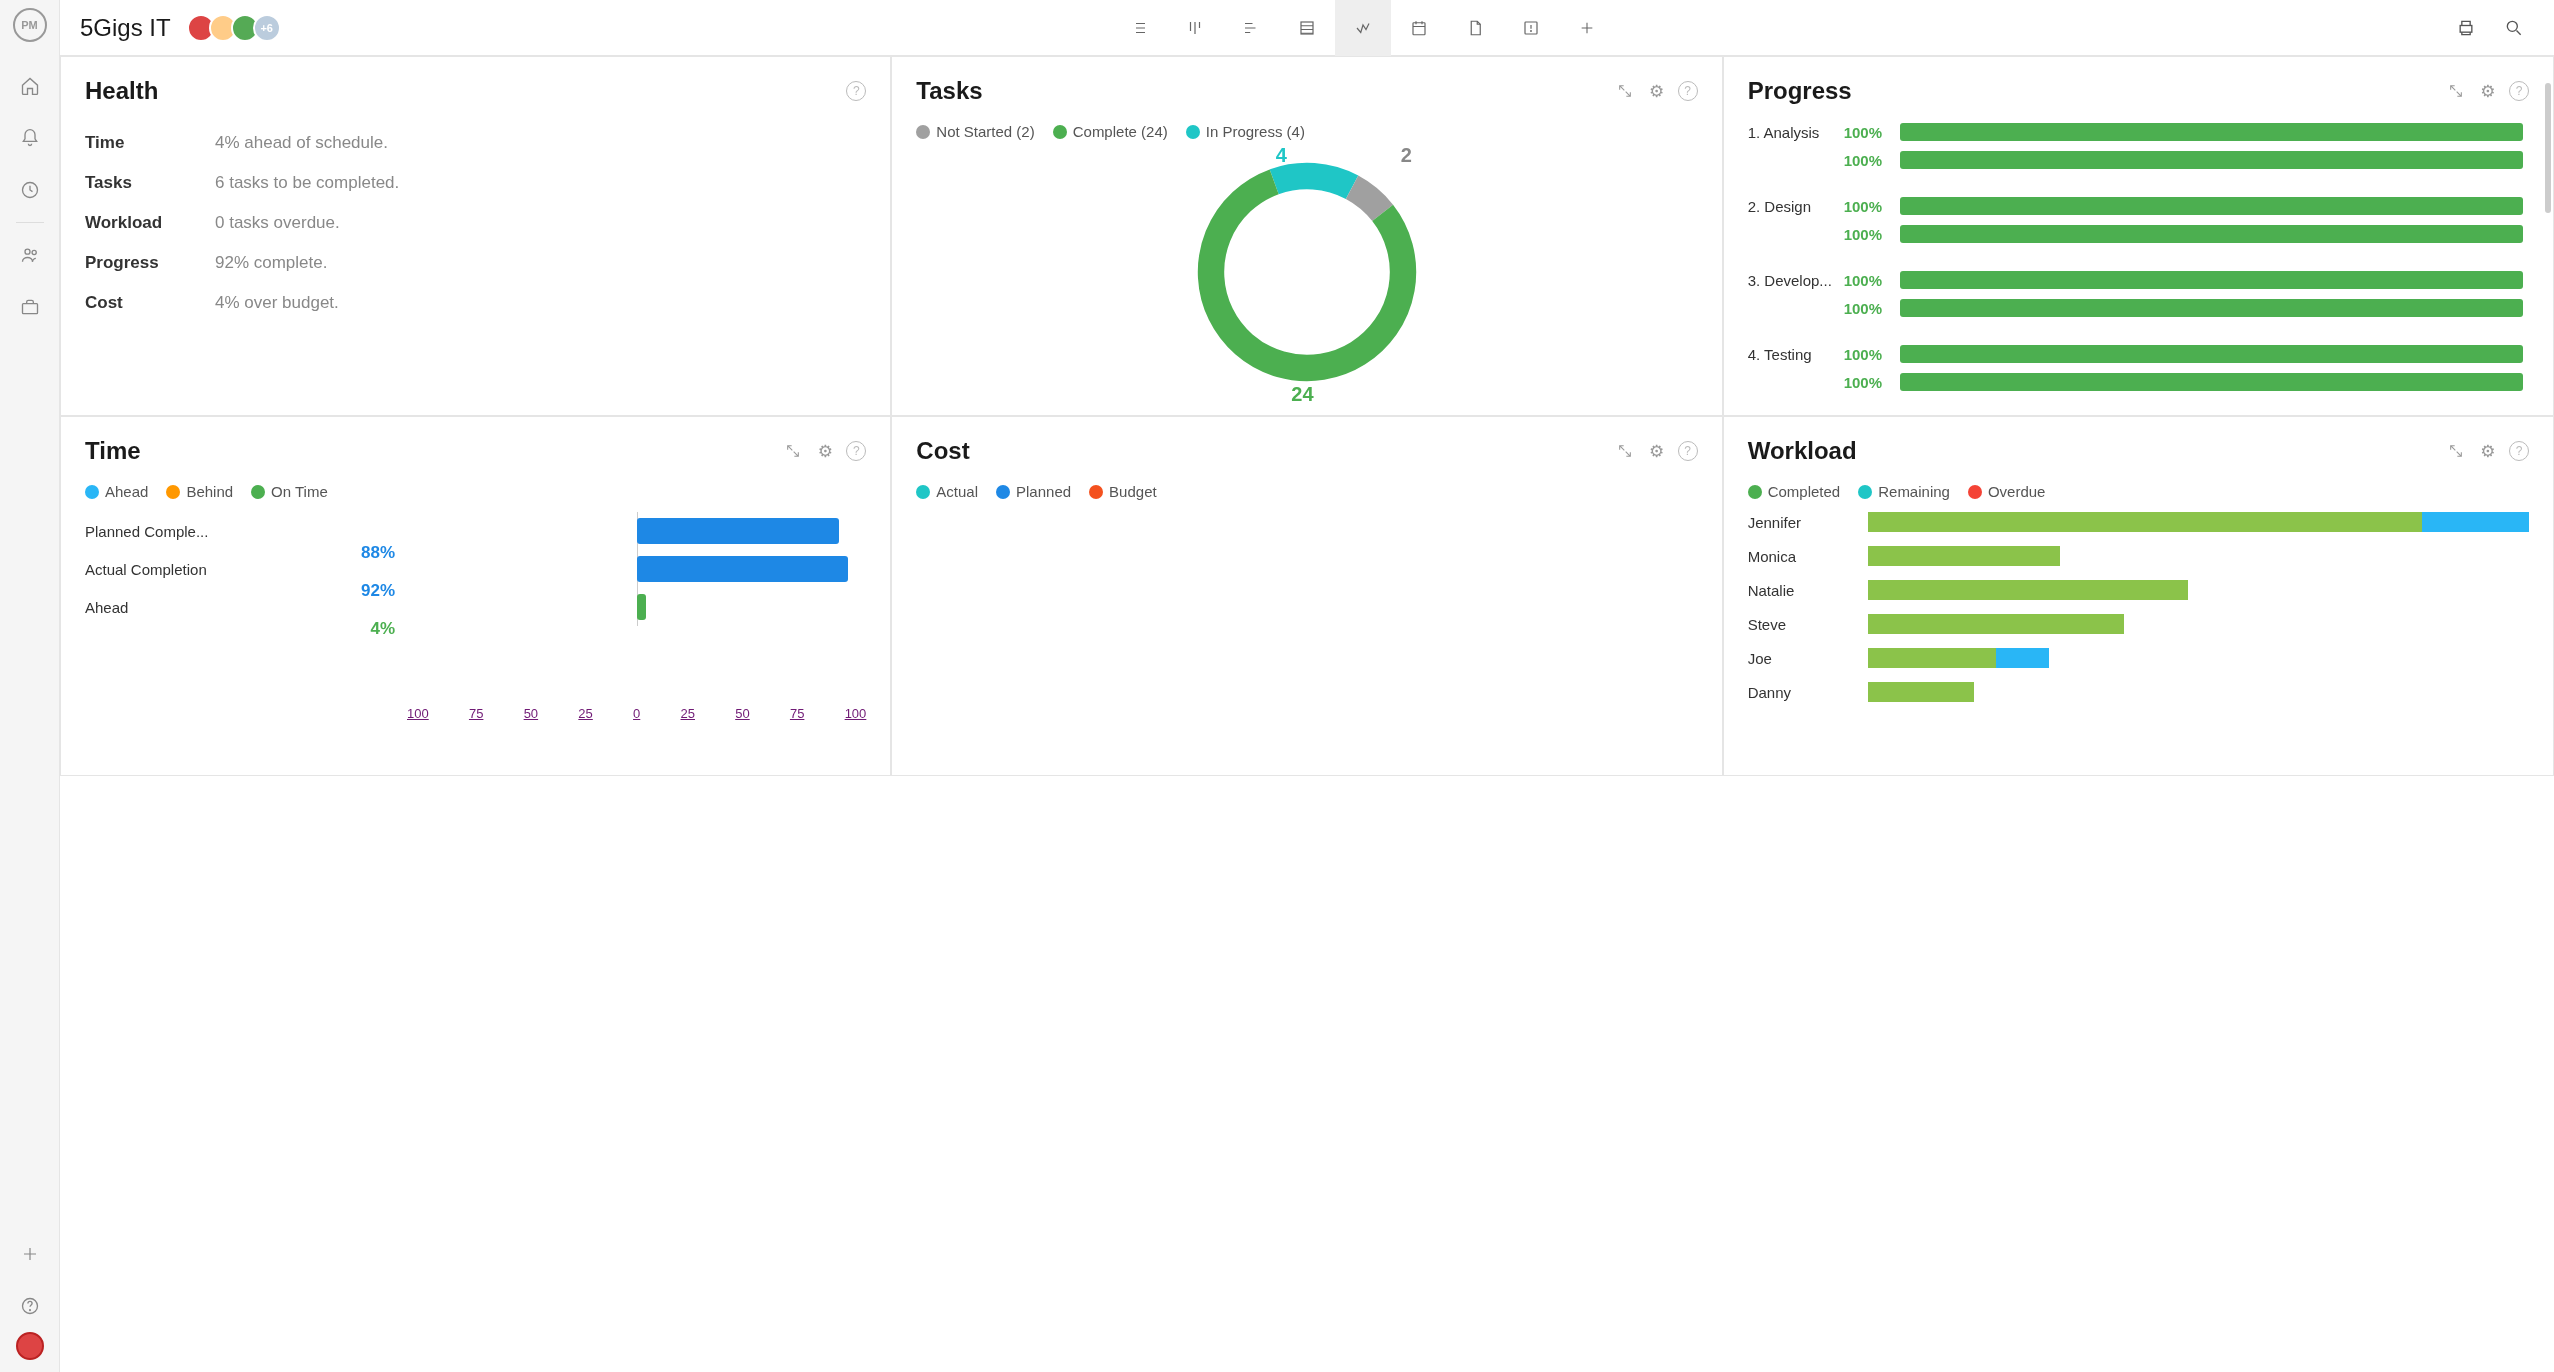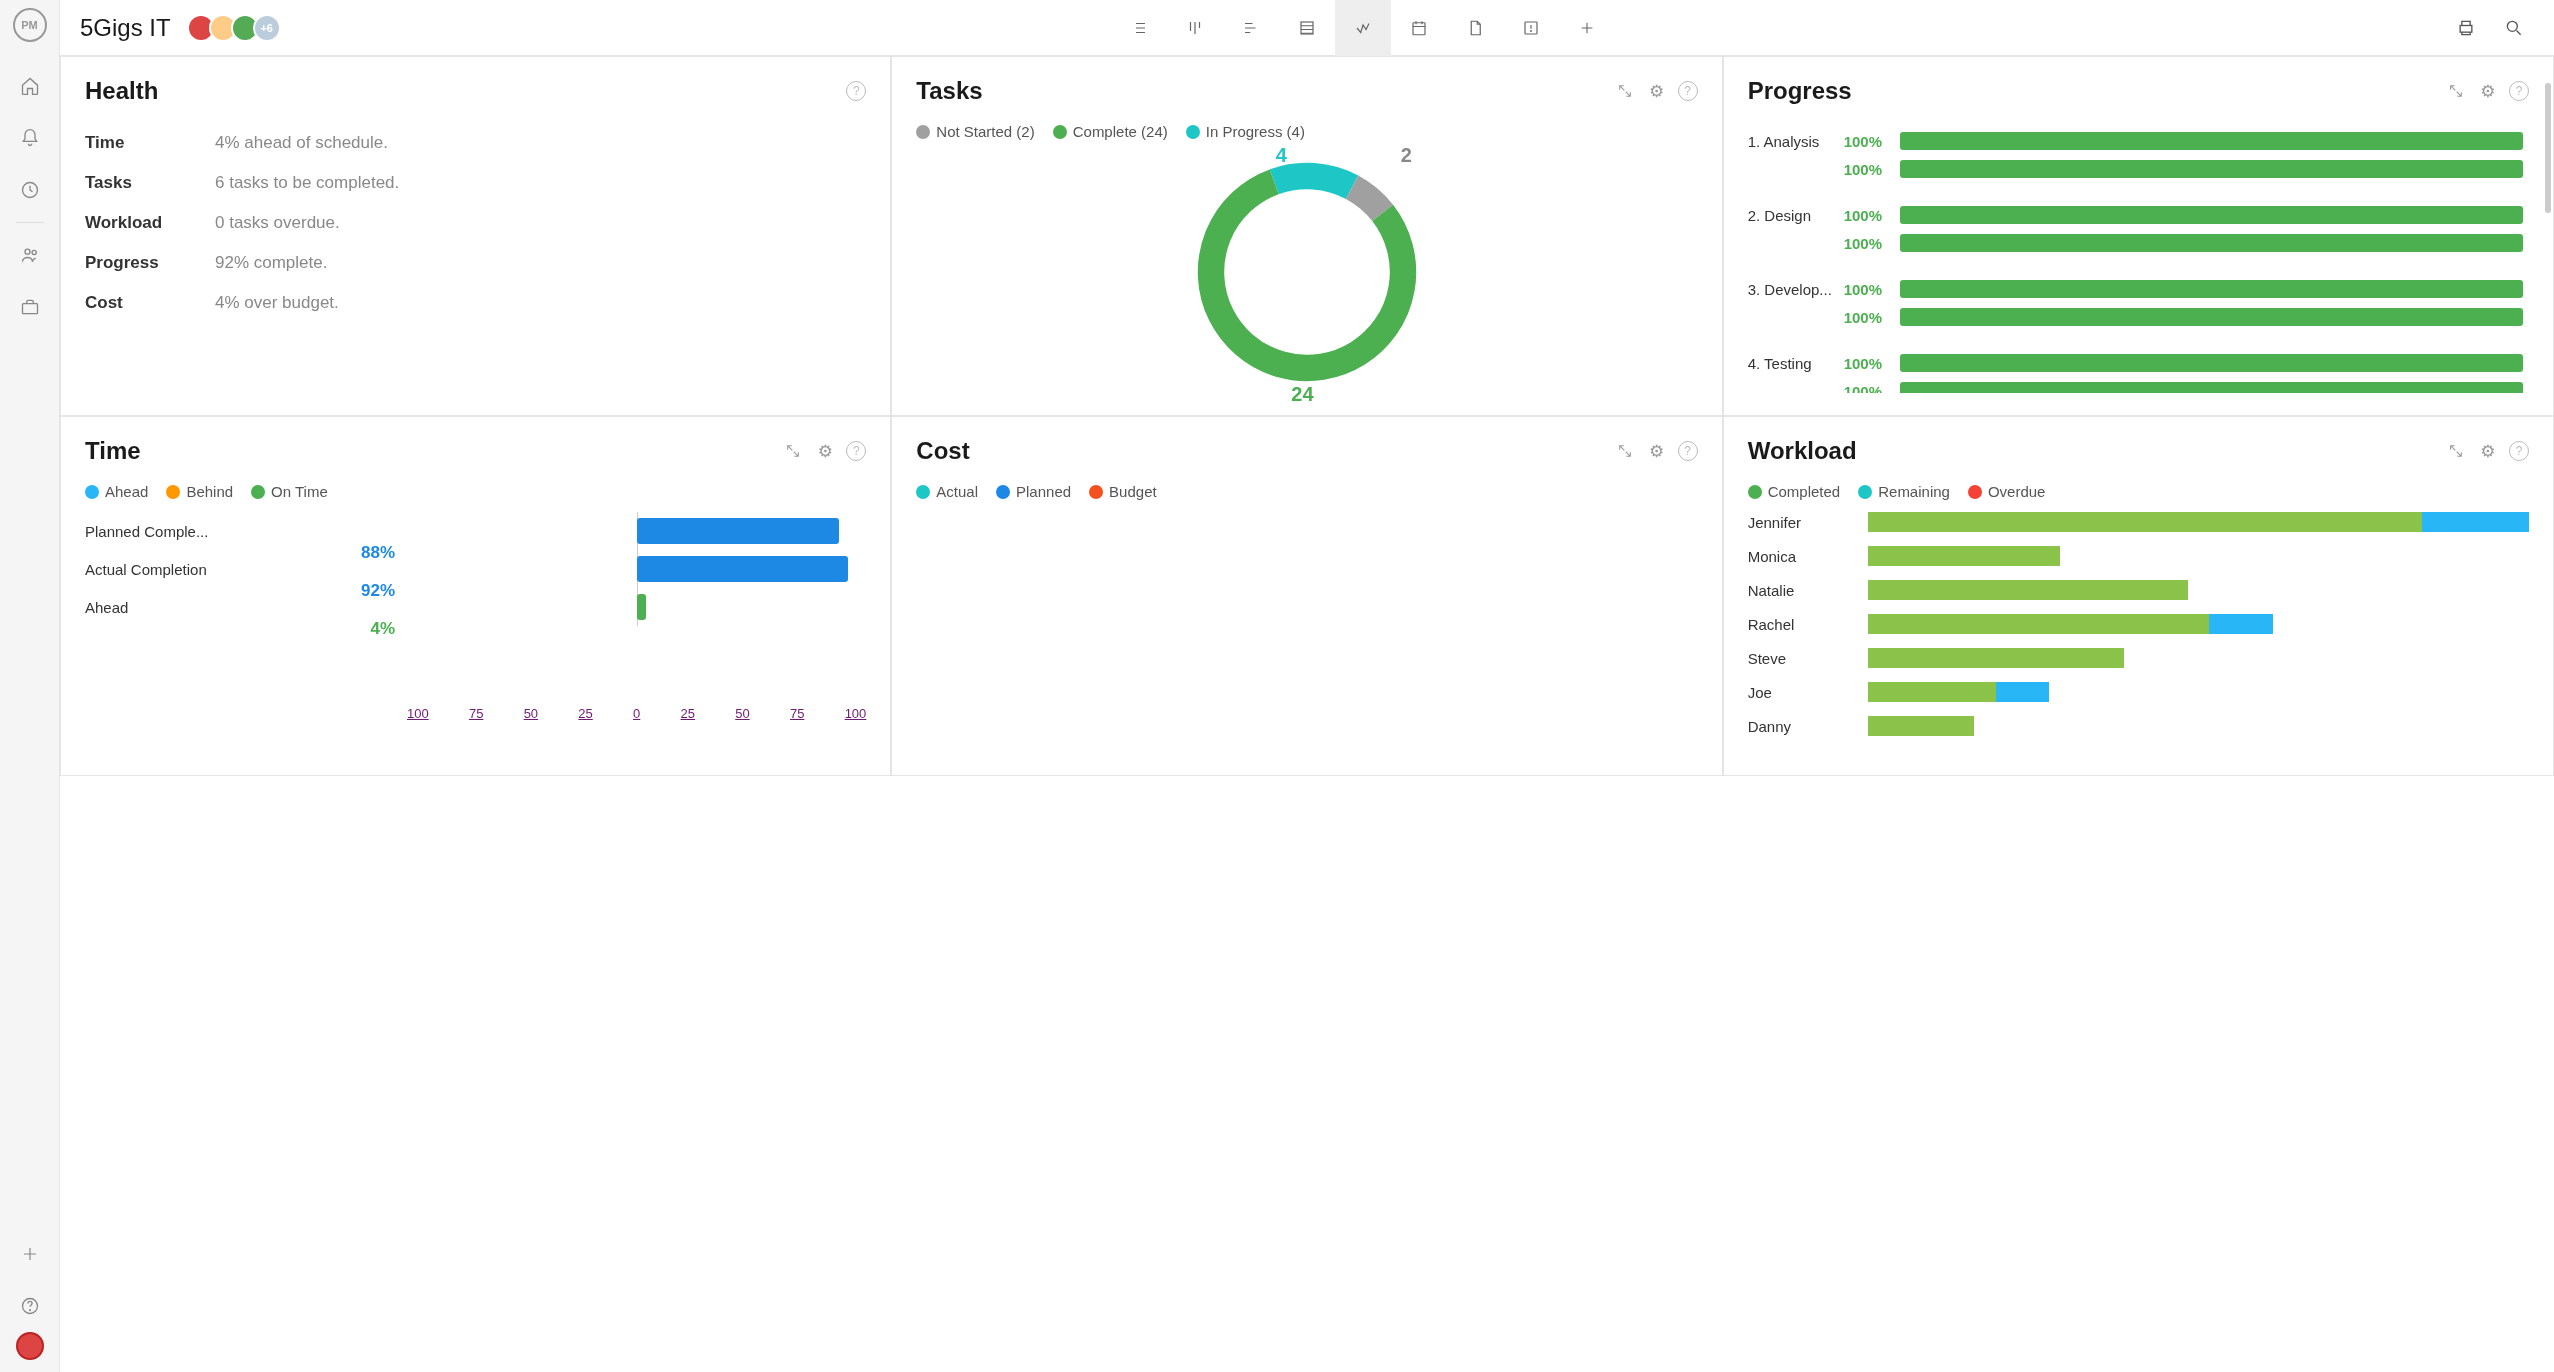--- a/index.html
+++ b/index.html
@@ -32,21 +32,21 @@
 .health-table { font-size: 17px; }
 .health-row { display: flex; padding: 10px 0; }
 .health-label { width: 130px; font-weight: 600; color: #333; }
 .health-value { color: #888; }
 .legend { display: flex; gap: 18px; font-size: 15px; color: #555; flex-wrap: wrap; margin-bottom: 12px; }
 .legend-item { display: flex; align-items: center; gap: 6px; }
 .dot { width: 14px; height: 14px; border-radius: 50%; }
 .donut-wrap { display: flex; justify-content: center; align-items: center; position: relative; }
 .donut-label { position: absolute; font-size: 20px; font-weight: 700; }
 .progress-rows { overflow-y: auto; max-height: 270px; padding-right: 6px; }
-.progress-group { margin-bottom: 28px; margin-top: 9px; }
+.progress-group { margin-bottom: 28px; }
 .prog-row { display: flex; align-items: center; margin-bottom: 10px; }
 .prog-name { width: 96px; font-size: 15px; color: #333; overflow: hidden; text-overflow: ellipsis; white-space: nowrap; }
 .prog-pct { width: 48px; color: #4caf50; font-size: 15px; font-weight: 600; text-align: left; margin-right: 8px; }
 .prog-bar { flex: 1; height: 18px; background: #4caf50; border-radius: 3px; }
 .time-rows { margin-top: 10px; }
 .time-row { display: flex; align-items: center; height: 38px; justify-content: center; }
 .time-label { width: 260px; font-size: 15px; color: #333; overflow: hidden; text-overflow: ellipsis; white-space: nowrap; }
 .time-pct { width: 50px; text-align: right; font-size: 17px; font-weight: 600; margin-right: 12px; margin-top: 44px; }
 .diverge { flex: 1; position: relative; height: 26px; }
 .diverge .center-line { position: absolute; left: 50%; top: -6px; bottom: -6px; border-left: 1px solid #ccc; }
@@ -486,28 +486,20 @@
             </div>
             <div class="wl-row">
               <div class="wl-name">Natalie</div>
               <div class="wl-bar-wrap">
                 <div class="wl-seg" style="width:48.38709677419355%;background:#8bc34a"></div>
                 <div class="wl-seg" style="width:0%;background:#29b6f6"></div>
                 <div class="wl-seg" style="width:0%;background:#f44336"></div>
               </div>
             </div>
             <div class="wl-row">
-              <div class="wl-name">Rachel</div>
-              <div class="wl-bar-wrap">
-                <div class="wl-seg" style="width:51.61290322580645%;background:#8bc34a"></div>
-                <div class="wl-seg" style="width:9.67741935483871%;background:#29b6f6"></div>
-                <div class="wl-seg" style="width:0%;background:#f44336"></div>
-              </div>
-            </div>
-            <div class="wl-row">
               <div class="wl-name">Steve</div>
               <div class="wl-bar-wrap">
                 <div class="wl-seg" style="width:38.70967741935484%;background:#8bc34a"></div>
                 <div class="wl-seg" style="width:0%;background:#29b6f6"></div>
                 <div class="wl-seg" style="width:0%;background:#f44336"></div>
               </div>
             </div>
             <div class="wl-row">
               <div class="wl-name">Joe</div>
               <div class="wl-bar-wrap">

